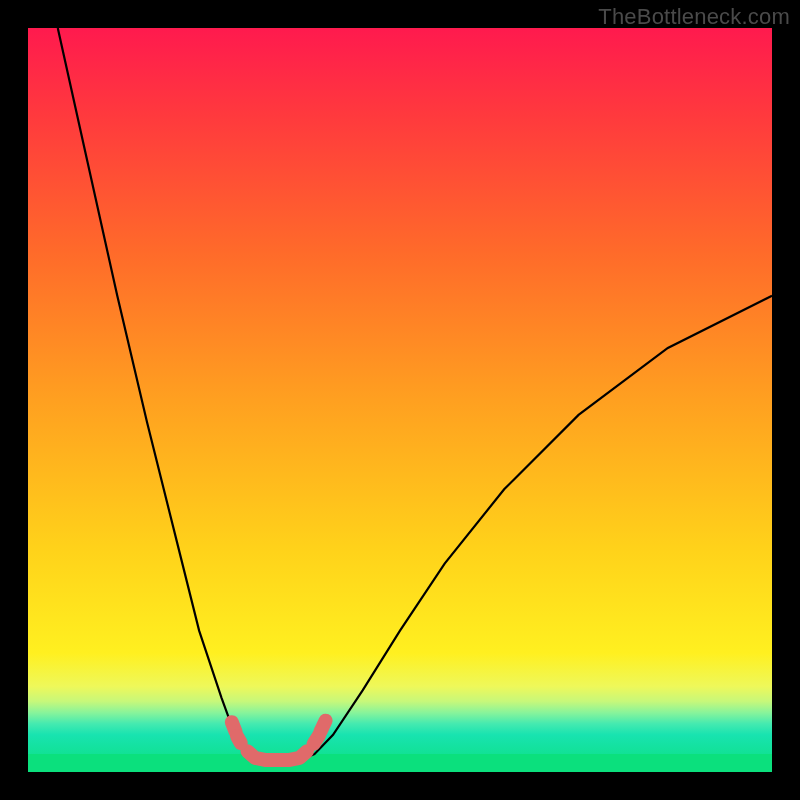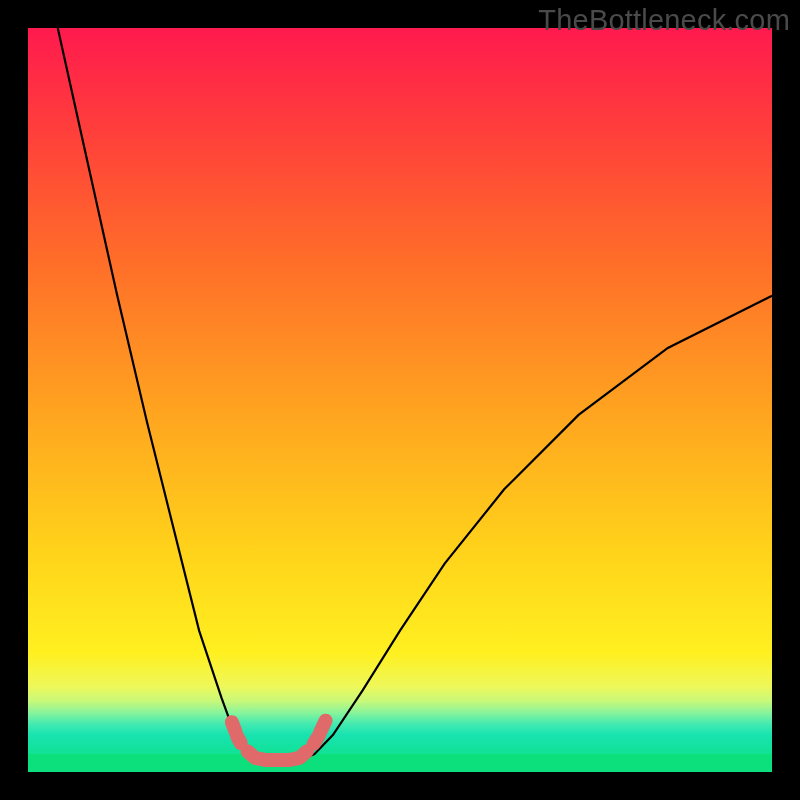--- a/index.html
+++ b/index.html
@@ -56,21 +56,21 @@
     position: absolute;
     inset: 0;
     width: 100%;
     height: 100%;
   }
   .watermark {
     position: absolute;
     top: 4px;
     right: 10px;
     color: #4a4a4a;
-    font-size: 29px;
+    font-size: 22px;
     font-weight: 500;
     letter-spacing: 0.2px;
     user-select: none;
   }
 </style>
 </head>
 <body>
 
 <div class="frame">
   <div class="plot">

